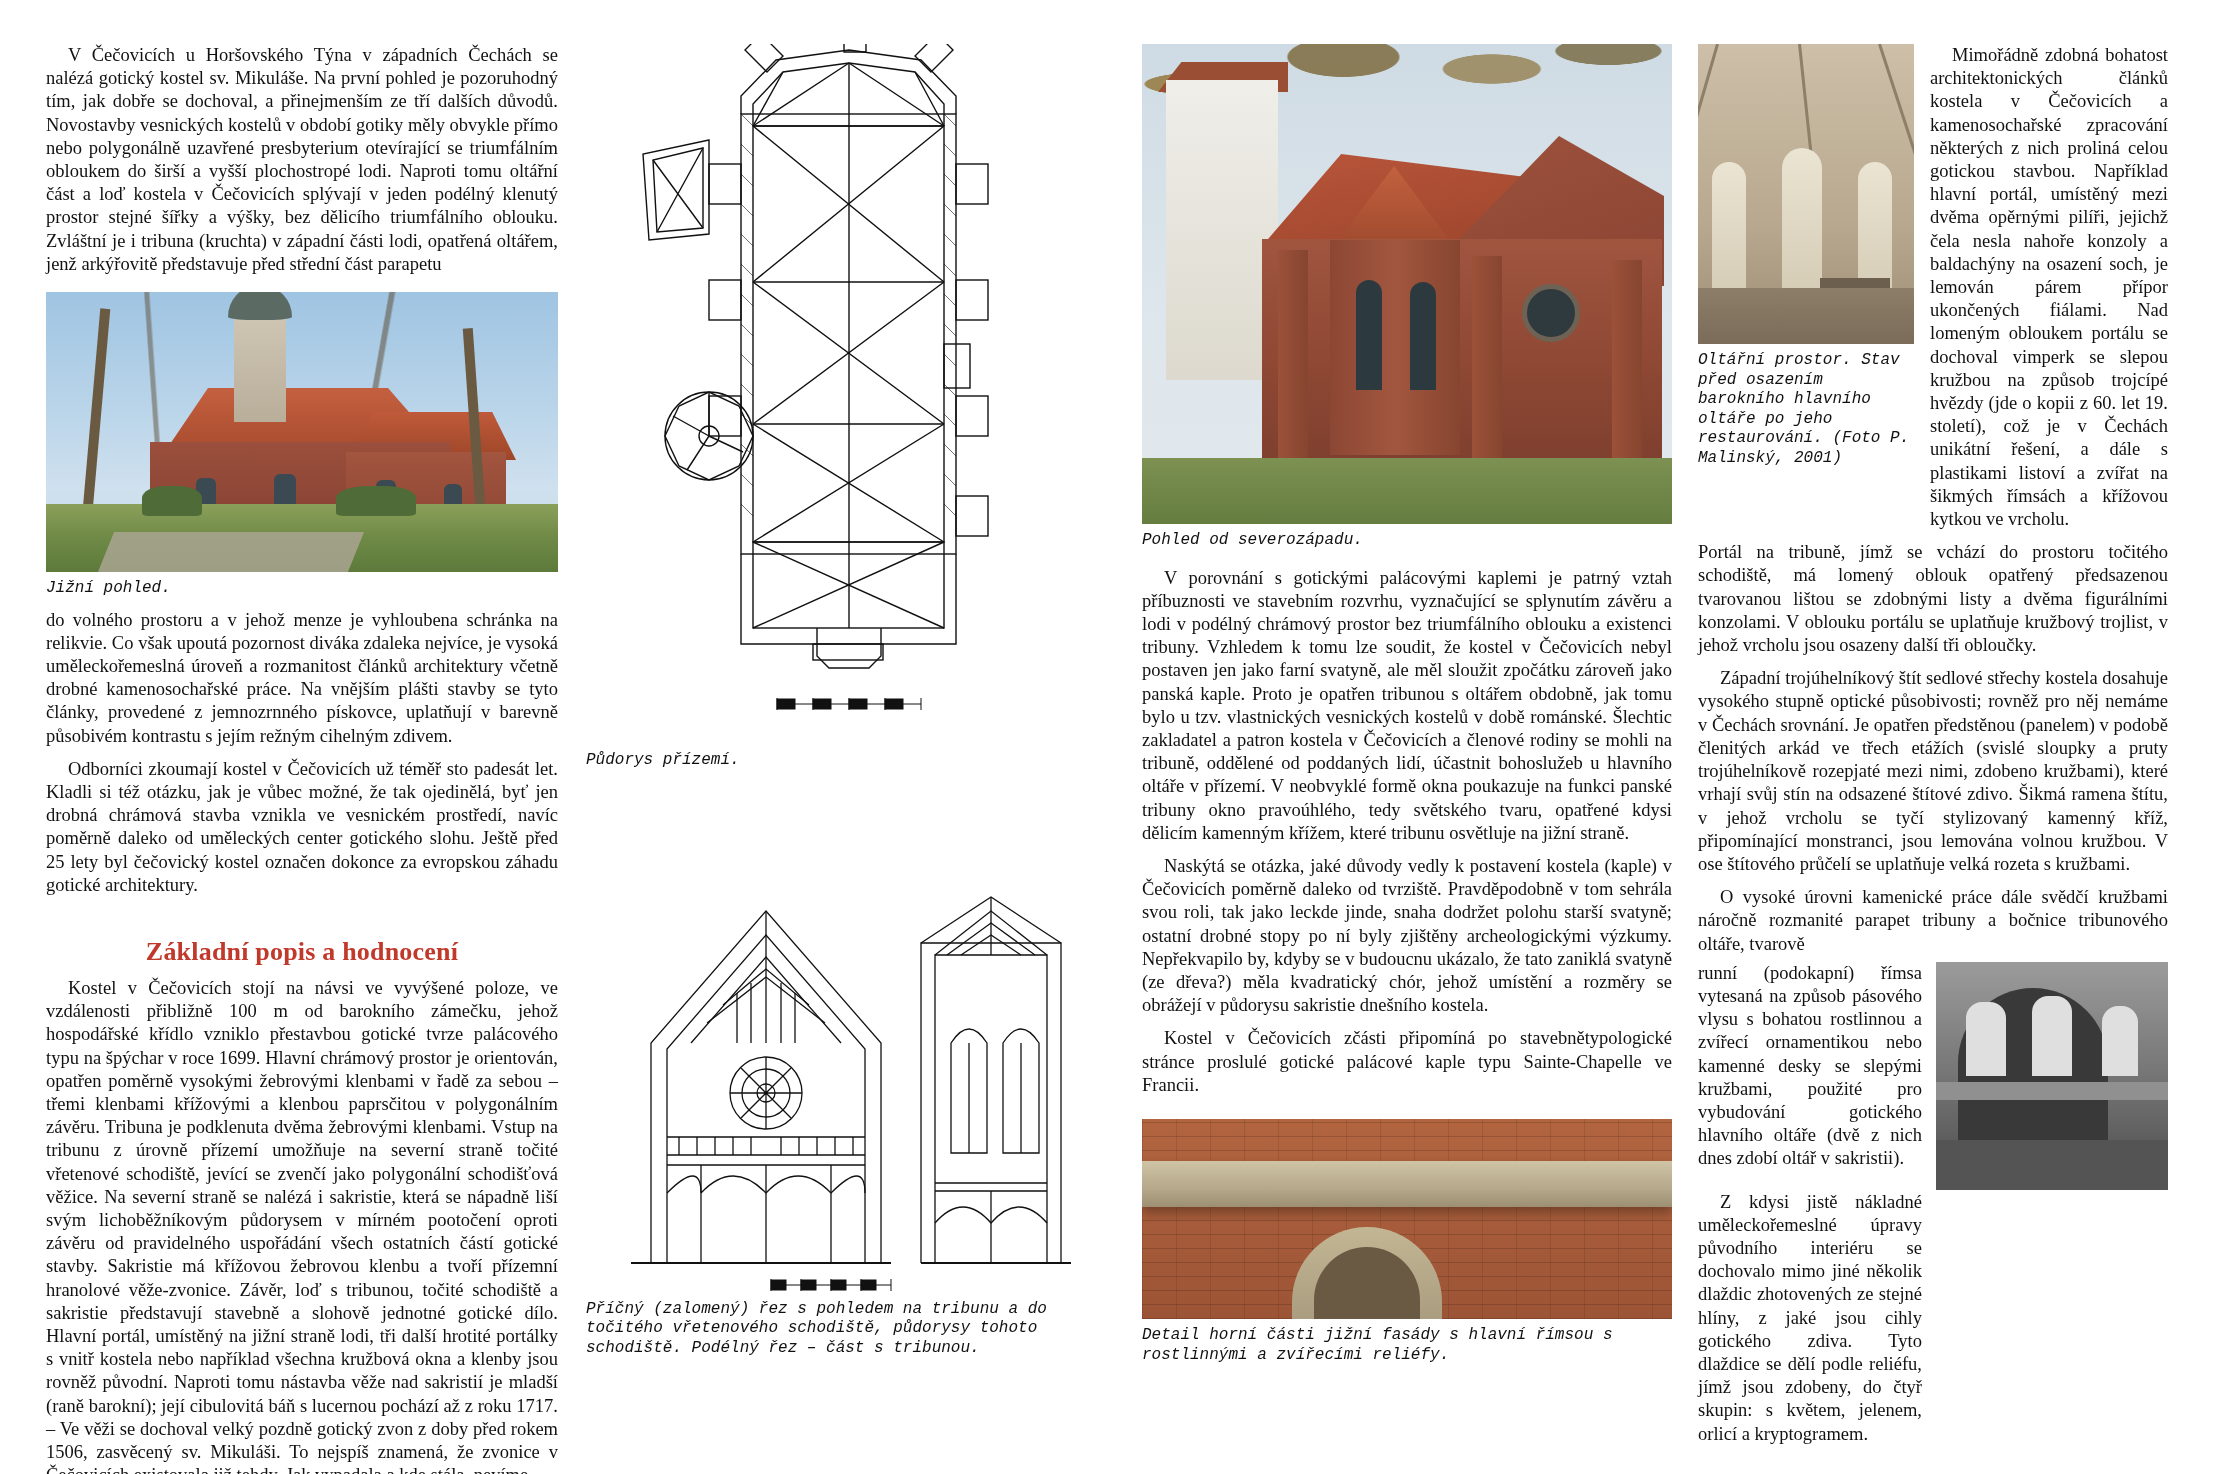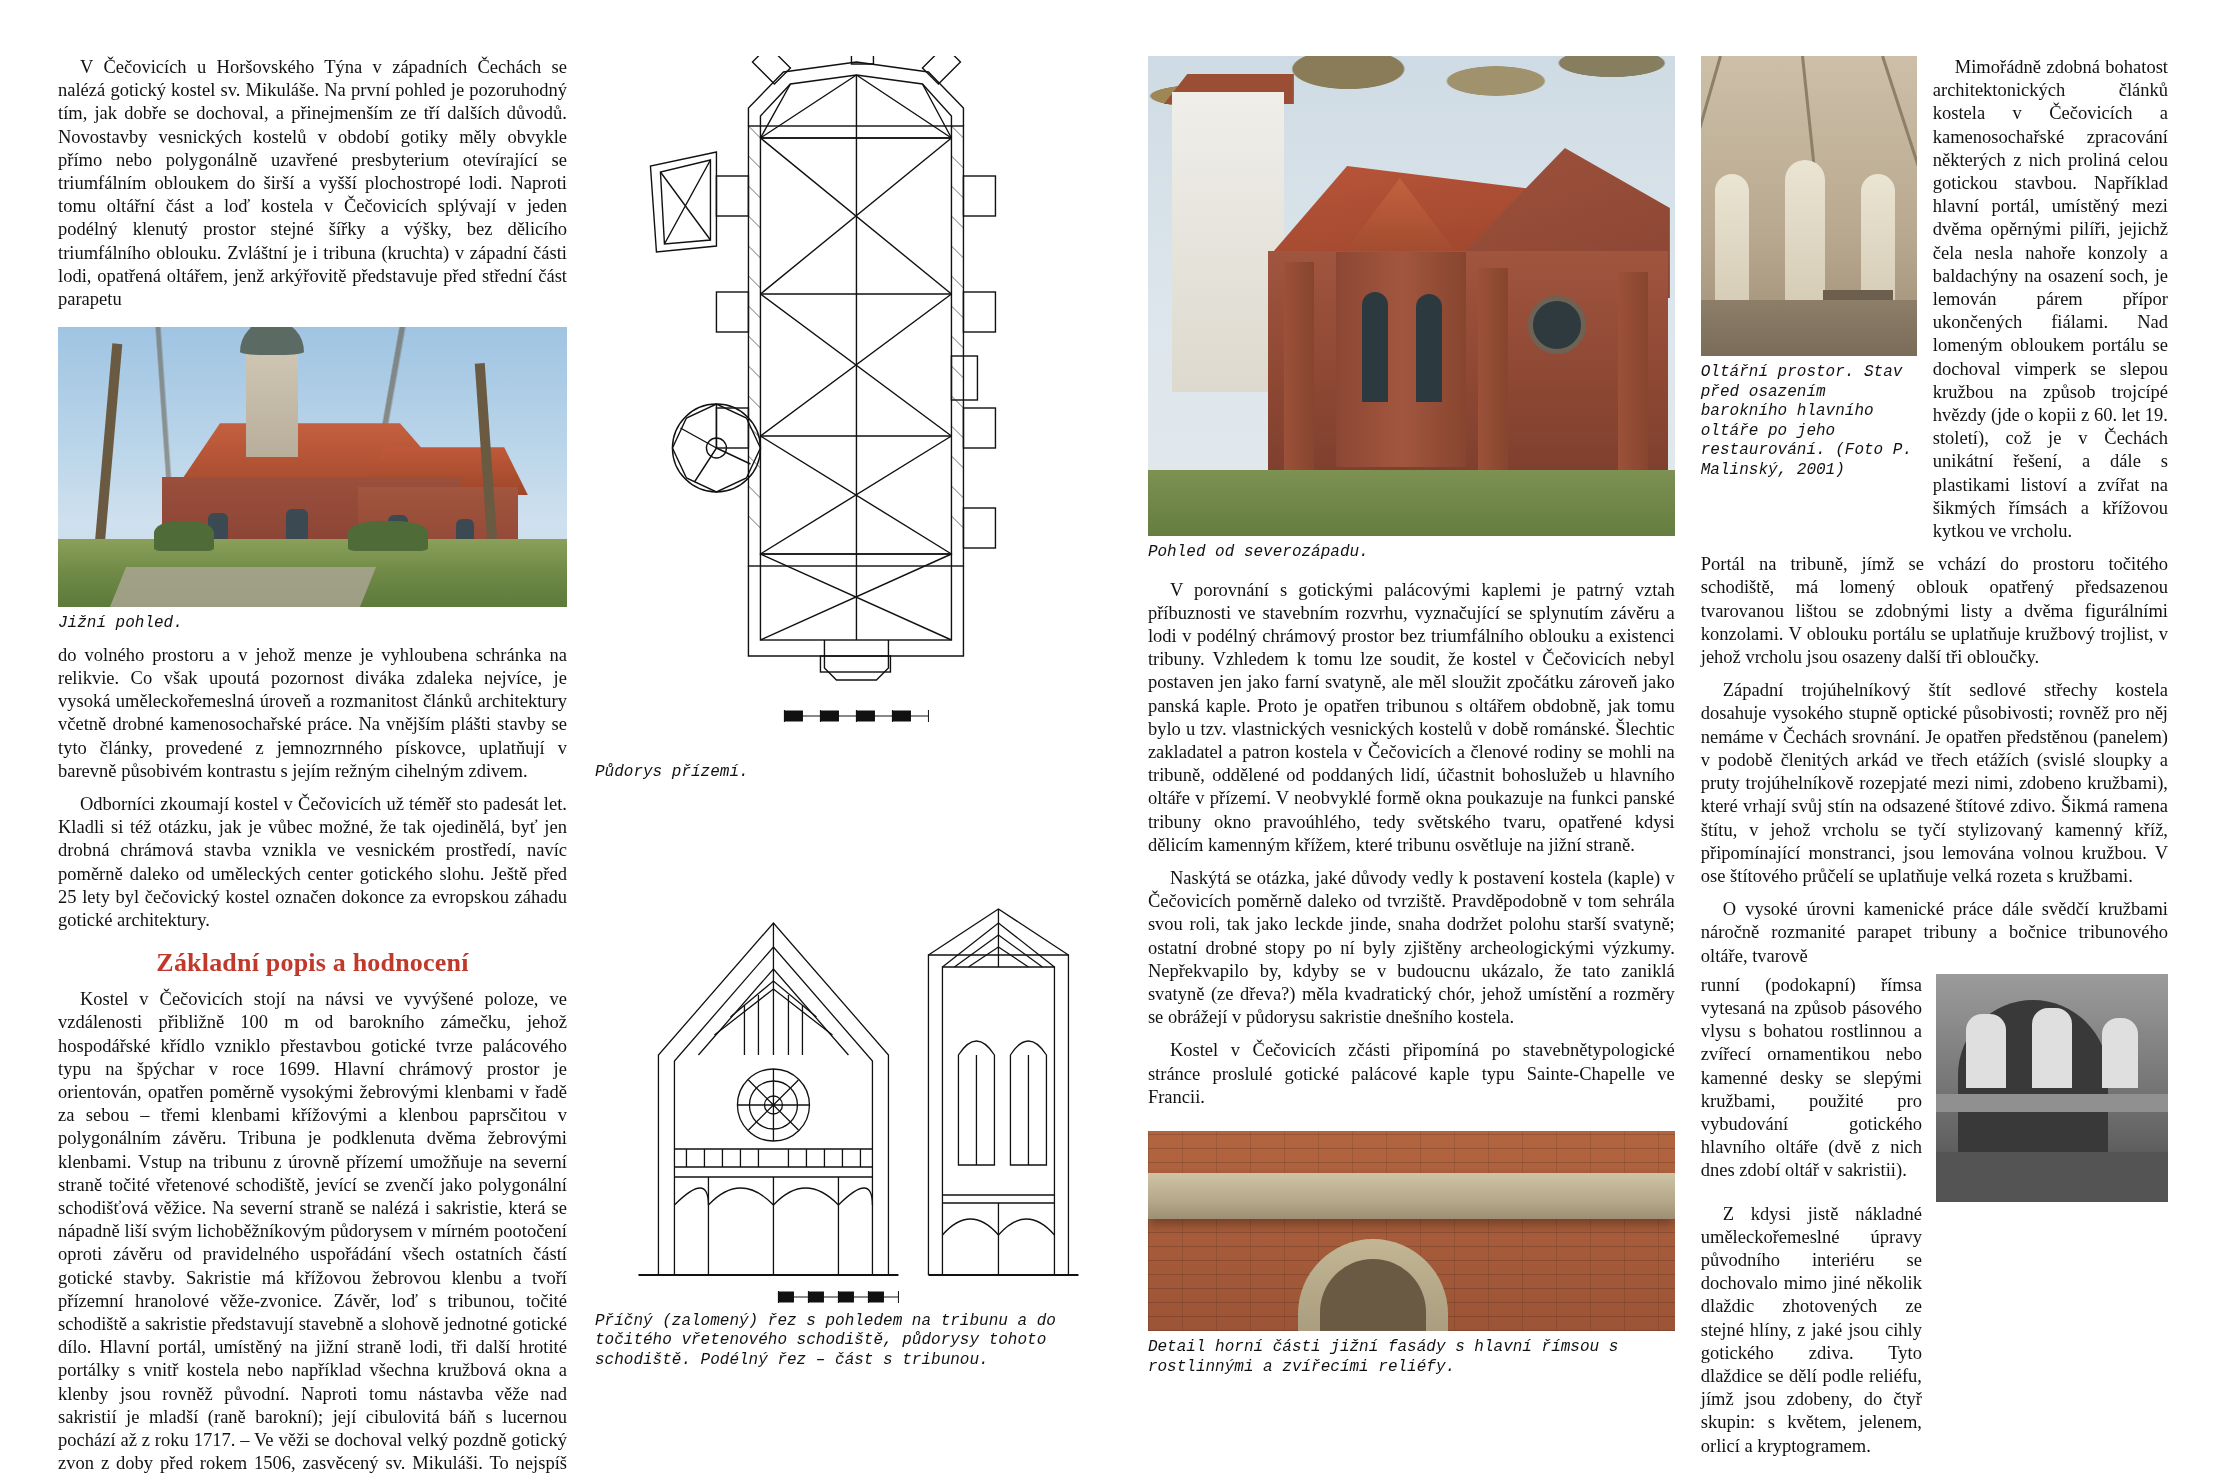--- a/index.html
+++ b/index.html
@@ -10,21 +10,21 @@
     width: 2216px;
     height: 1474px;
     background: #ffffff;
     font-family: "Liberation Serif", serif;
     overflow: hidden;
   }
   .page {
     position: relative;
     width: 2216px;
     height: 1474px;
-    padding: 12px;
+    padding: 0;
     box-sizing: border-box;
   }
   .cols {
     display: flex;
     flex-direction: row;
     gap: 0;
     padding: 44px 36px 24px 46px;
     box-sizing: border-box;
     height: 100%;
   }
@@ -51,21 +51,21 @@
     line-height: 1.22;
     color: #111;
     margin: 7px 0 0 0;
     text-align: left;
   }
   .heading {
     color: #c0392b;
     font-size: 26px;
     font-weight: bold;
     font-family: "Liberation Serif", serif;
-    margin: 16px 0 10px 0;
+    margin: 40px 0 10px 0;
     text-align: center;
     letter-spacing: 0.2px;
   }
   .gap-s { height: 10px; }
   .gap-m { height: 16px; }
   .gap-l { height: 22px; }
 
   .figure { margin: 0; font-family: Liberation Mono, monospace; }
   .photo {
     position: relative;

